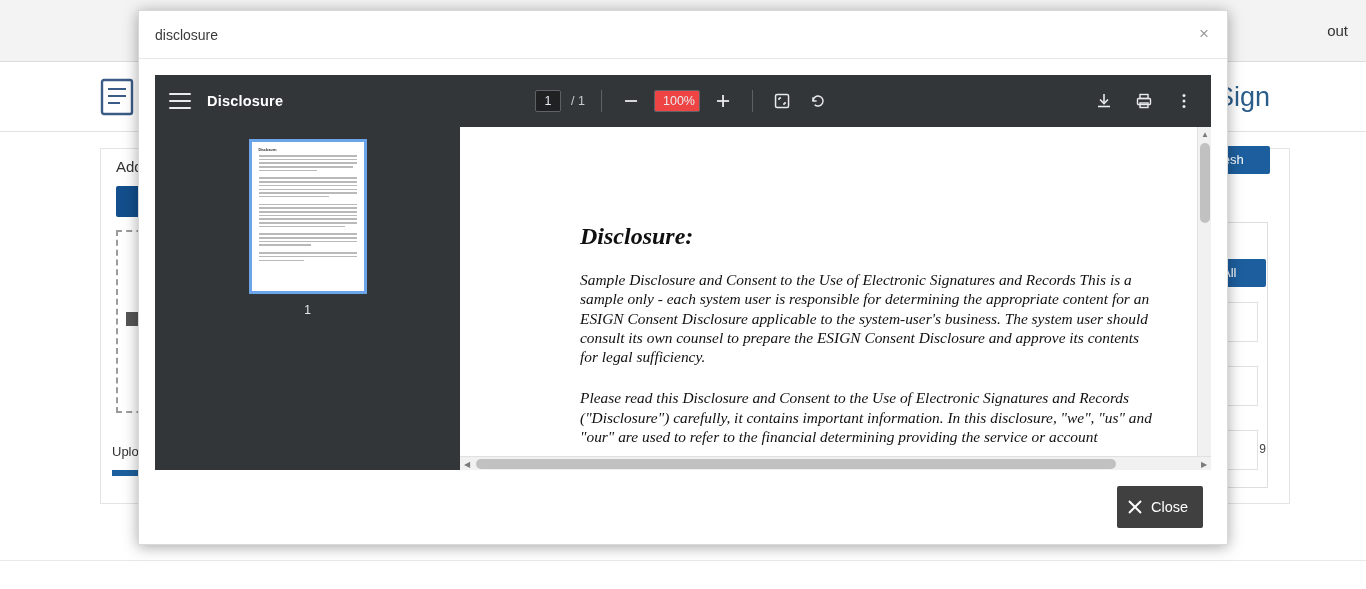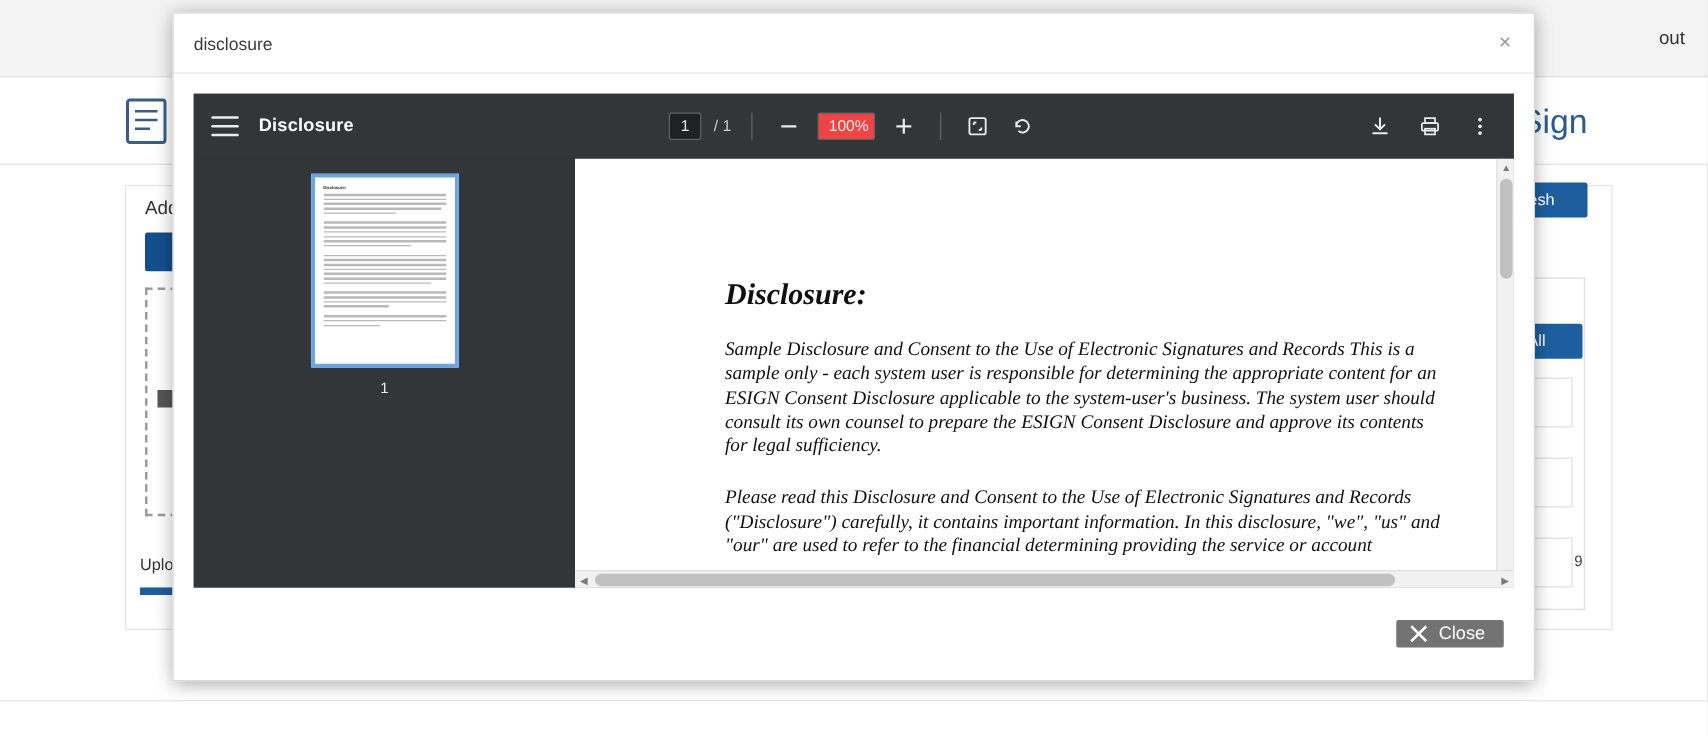--- a/index.html
+++ b/index.html
@@ -226,22 +226,22 @@
     background: #c1c1c1; border-radius: 5px;
   }
 
   
   .modal-footer {
     height: 74px; flex: 0 0 74px;
     display: flex; align-items: center; justify-content: flex-end;
     padding-right: 24px;
   }
   .close-btn {
-    background: #737373; color: #fff;
-    height: 22px; min-width: 86px;
+    background: #404040; color: #fff;
+    height: 42px; min-width: 86px;
     display: flex; align-items: center; gap: 6px;
     padding: 0 12px 0 8px; border: none; border-radius: 2px;
     font-size: 14.5px; cursor: pointer;
     font-family: "Liberation Sans", sans-serif;
   }
   .close-btn svg { display: block; }
 </style>
 </head>
 <body>
 

